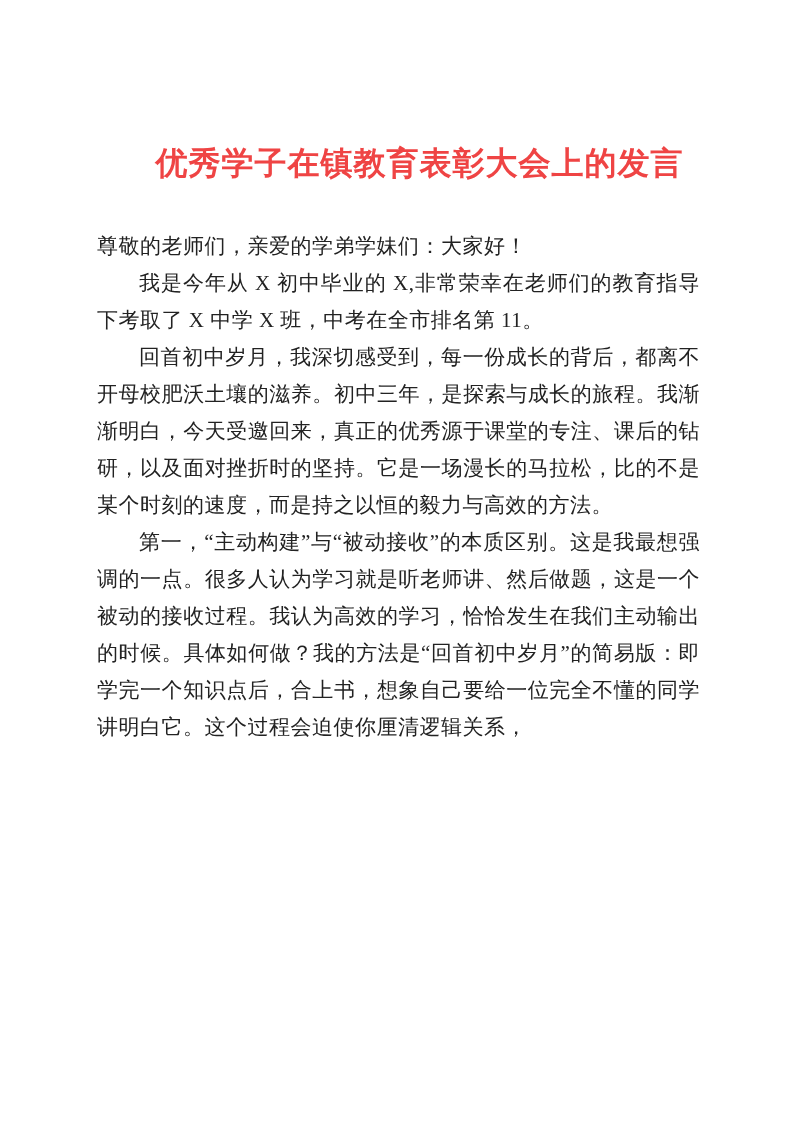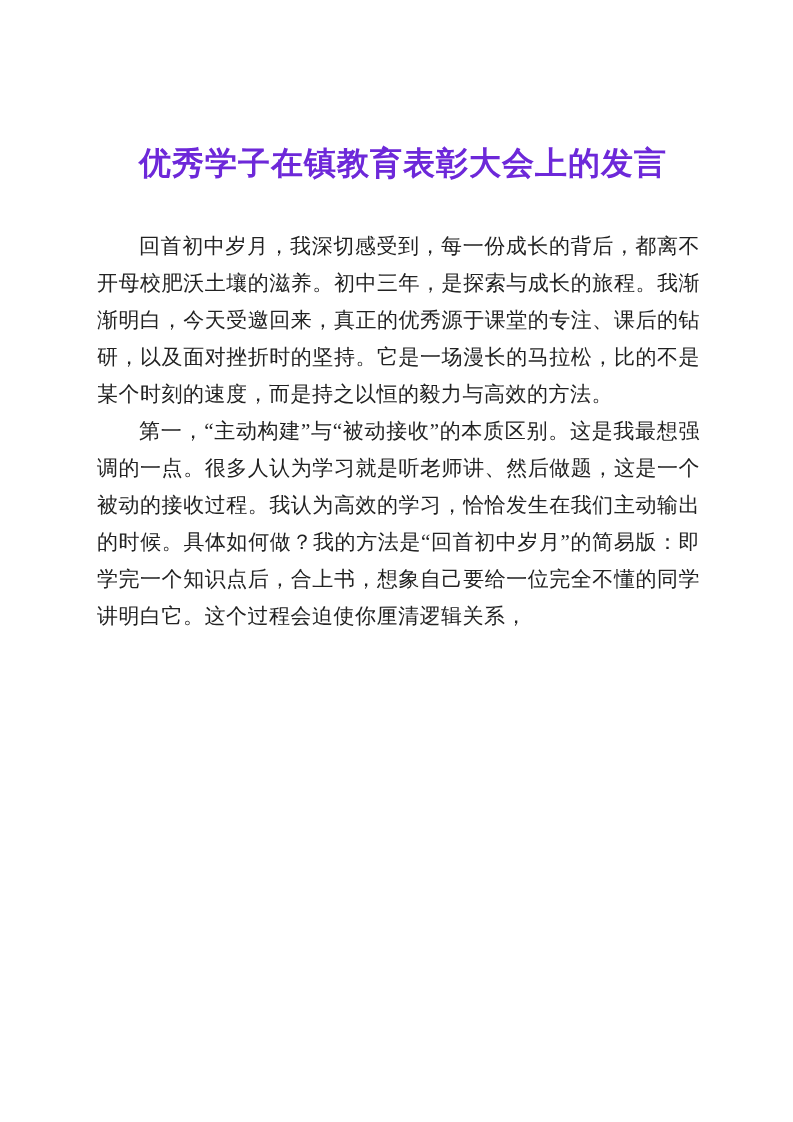--- a/index.html
+++ b/index.html
@@ -16,21 +16,22 @@
     box-sizing: border-box;
     padding: 143px 93px 0 97px;
     font-family: "Liberation Serif", "DejaVu Serif", serif;
   }
   .doc-title {
     margin: 0 0 43px 0;
     padding-left: 42px;              
     font-size: 32px;
     font-weight: bold;
     line-height: 1.3;
-    color: #6d28d9;
+    color: #ef4444;
+    text-align: center;
     font-family: "Liberation Sans", "DejaVu Sans", sans-serif;
     letter-spacing: 1px;
     white-space: nowrap;
   }
   .body-text p {
     margin: 0;
     font-size: 21px;
     line-height: 37px;
     letter-spacing: 0.5px;
     color: #222222;
@@ -41,16 +42,18 @@
     text-indent: 42px;               
   }
 </style>
 </head>
 <body>
 
 <div class="page">
   <h1 class="doc-title">优秀学子在镇教育表彰大会上的发言</h1>
 
   <div class="body-text">
+    <p>尊敬的老师们，亲爱的学弟学妹们：大家好！</p>
+    <p class="indent">我是今年从 X 初中毕业的 X,非常荣幸在老师们的教育指导下考取了 X 中学 X 班，中考在全市排名第 11。</p>
     <p class="indent">回首初中岁月，我深切感受到，每一份成长的背后，都离不开母校肥沃土壤的滋养。初中三年，是探索与成长的旅程。我渐渐明白，今天受邀回来，真正的优秀源于课堂的专注、课后的钻研，以及面对挫折时的坚持。它是一场漫长的马拉松，比的不是某个时刻的速度，而是持之以恒的毅力与高效的方法。</p>
     <p class="indent">第一，“主动构建”与“被动接收”的本质区别。这是我最想强调的一点。很多人认为学习就是听老师讲、然后做题，这是一个被动的接收过程。我认为高效的学习，恰恰发生在我们主动输出的时候。具体如何做？我的方法是“回首初中岁月”的简易版：即学完一个知识点后，合上书，想象自己要给一位完全不懂的同学讲明白它。这个过程会迫使你厘清逻辑关系，</p>
   </div>
 </div>
 
 </body></html>

